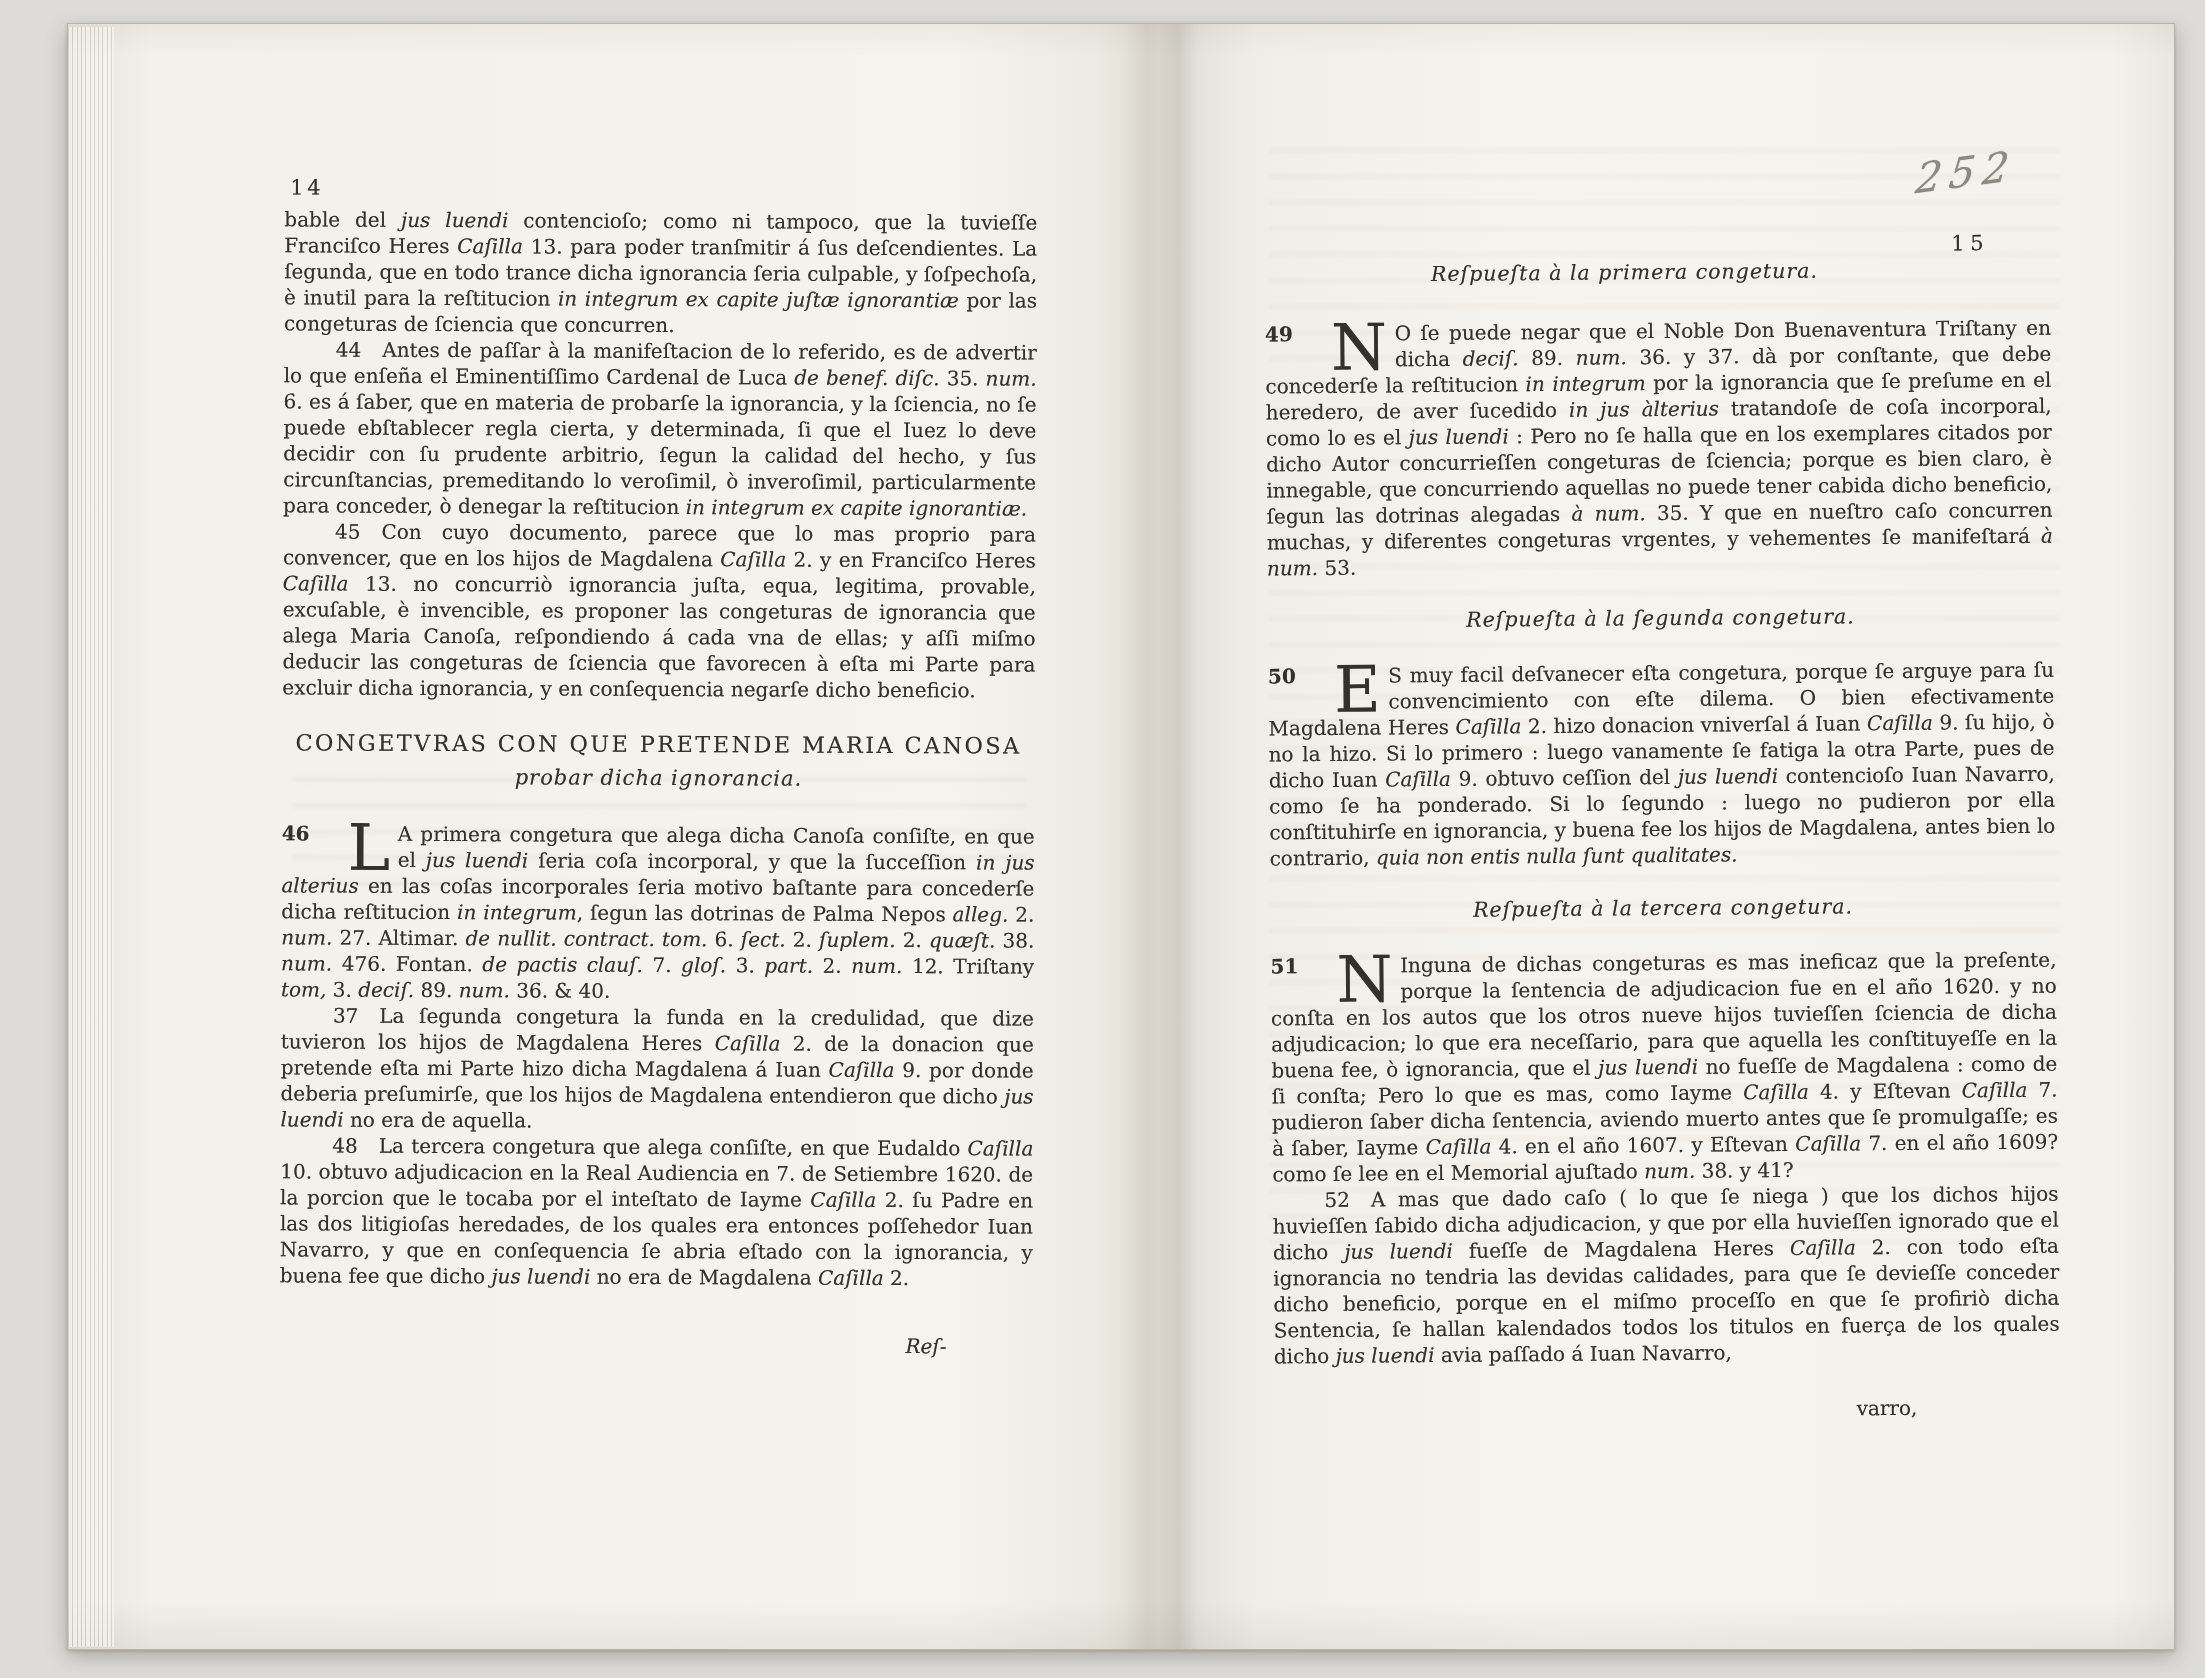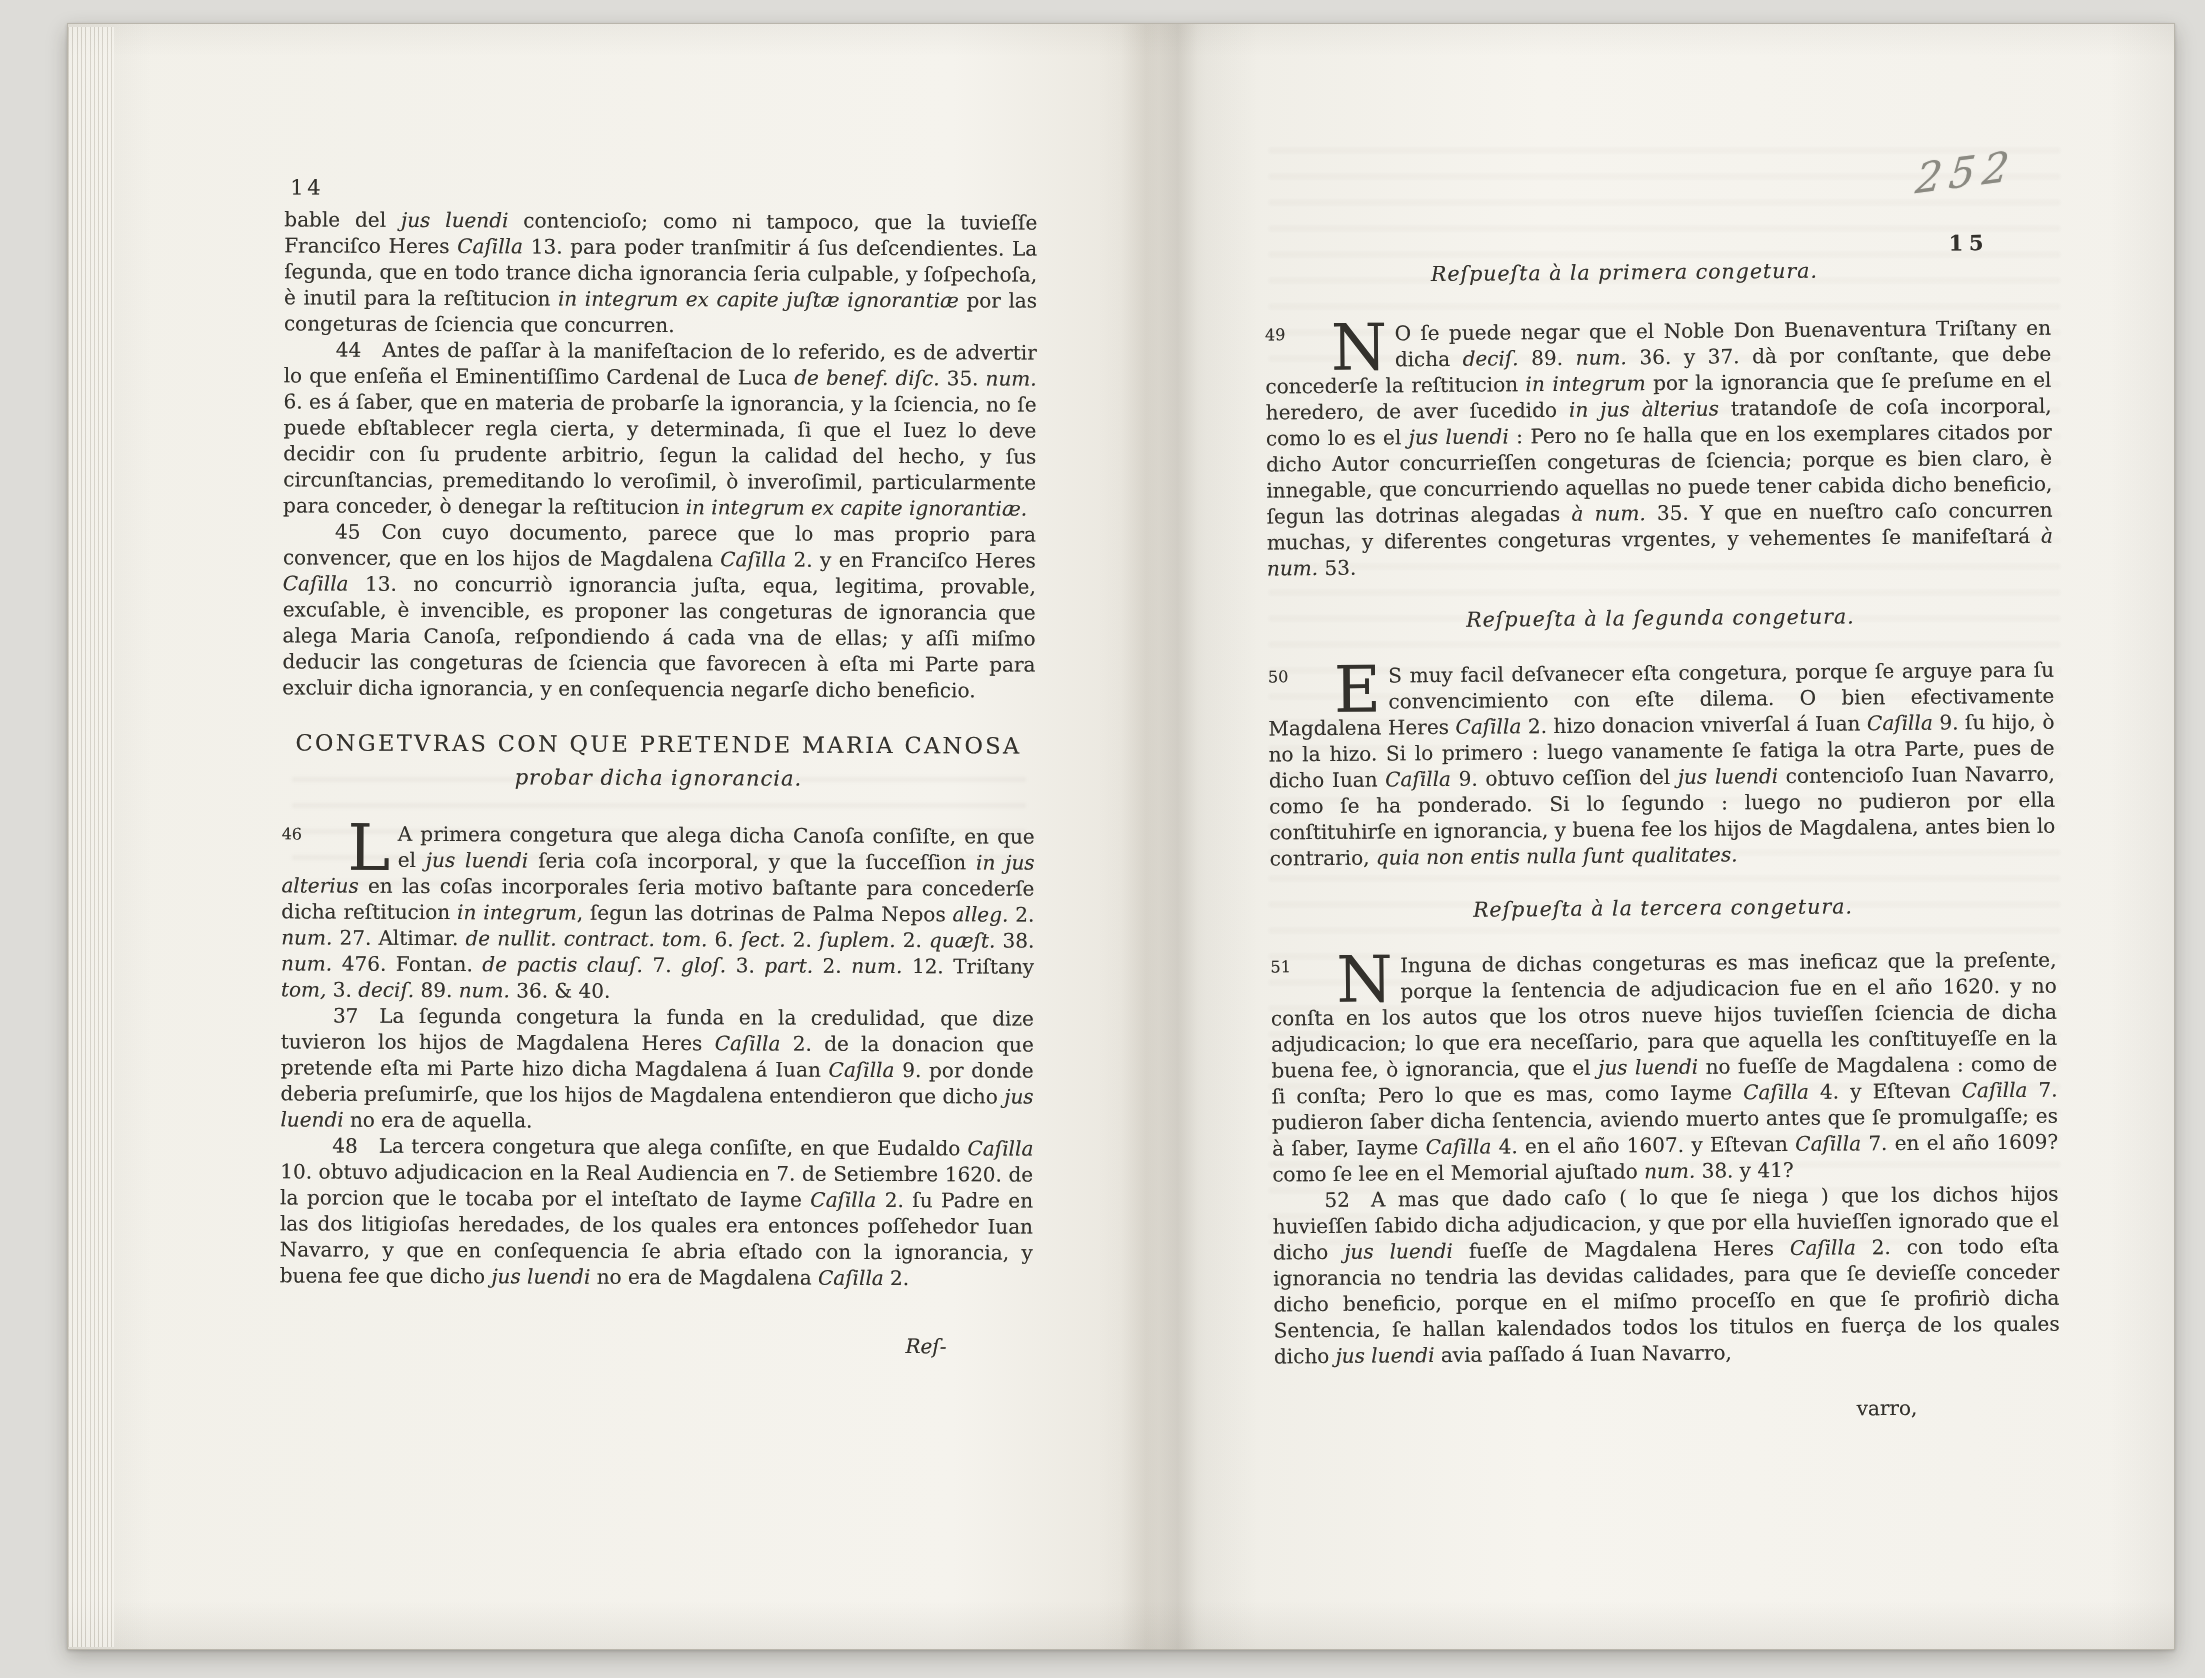--- a/index.html
+++ b/index.html
@@ -60,21 +60,21 @@
   
   .ink { color: #33312c; text-shadow: 0 0 0.6px rgba(51,49,44,0.5); }
 
   .textcol { position: absolute; font-size: 20px; line-height: 26px; }
   .textcol p { margin: 0; text-align: justify; }
   p.indent { text-indent: 26px; }
   .parnum { display: inline-block; margin-right: 21px; }
 
   .dropcap-num {
     float: left; width: 66px;
-    font-size: 16px; line-height: 27px;
+    font-size: 20px; line-height: 27px; font-weight: bold;
   }
   .dropcap {
     float: left;
     font-size: 64px; line-height: 50px;
     height: 50px; padding: 1.9px 7.6px 0 0;
   }
 
   .catchword { text-align: right; margin-top: 42px; }
   .catchword.cw-left  { padding-right: 86px; font-style: italic; }
   .catchword.cw-right { padding-right: 143px; margin-top: 30.5px; }
@@ -99,21 +99,21 @@
   .handwritten {
     position: absolute; right: 33px; top: 3.8px;
     font-size: 41px; font-style: italic;
     color: #8b8a82;
     letter-spacing: 7.6px;
     transform: rotate(-7deg) skewX(-14deg);
     text-shadow: 0 0 1px rgba(139,138,130,0.55);
   }
   .folio-right {
     position: absolute; right: 61px; top: 75px;
-    font-size: 21px; letter-spacing: 5.7px; font-weight: bold;
+    font-size: 21px; letter-spacing: 5.7px;
   }
   .running-head {
     margin: 101px auto 33px auto; width: fit-content;
     transform: translateX(-33px);
     font-style: italic; font-size: 20.5px; letter-spacing: 1px;
   }
   .subhead {
     margin: 27px 0 29px 0; text-align: center;
     font-style: italic; font-size: 20.5px; letter-spacing: 1px;
   }

